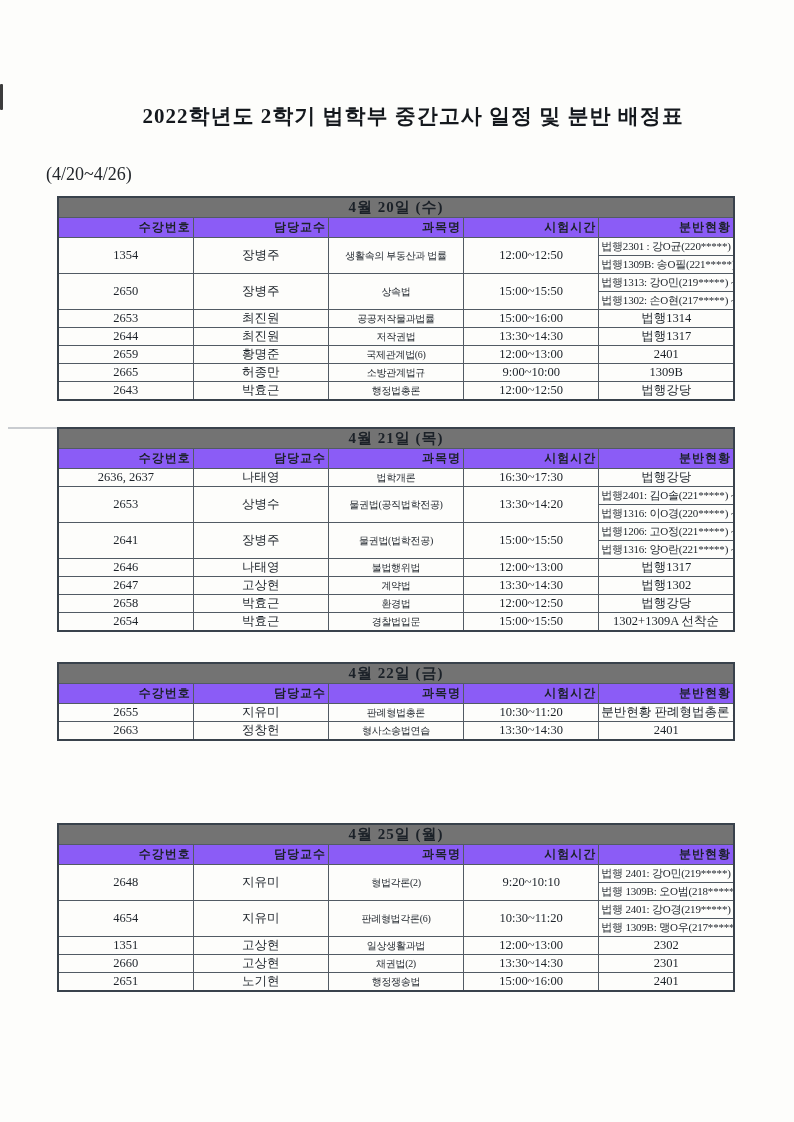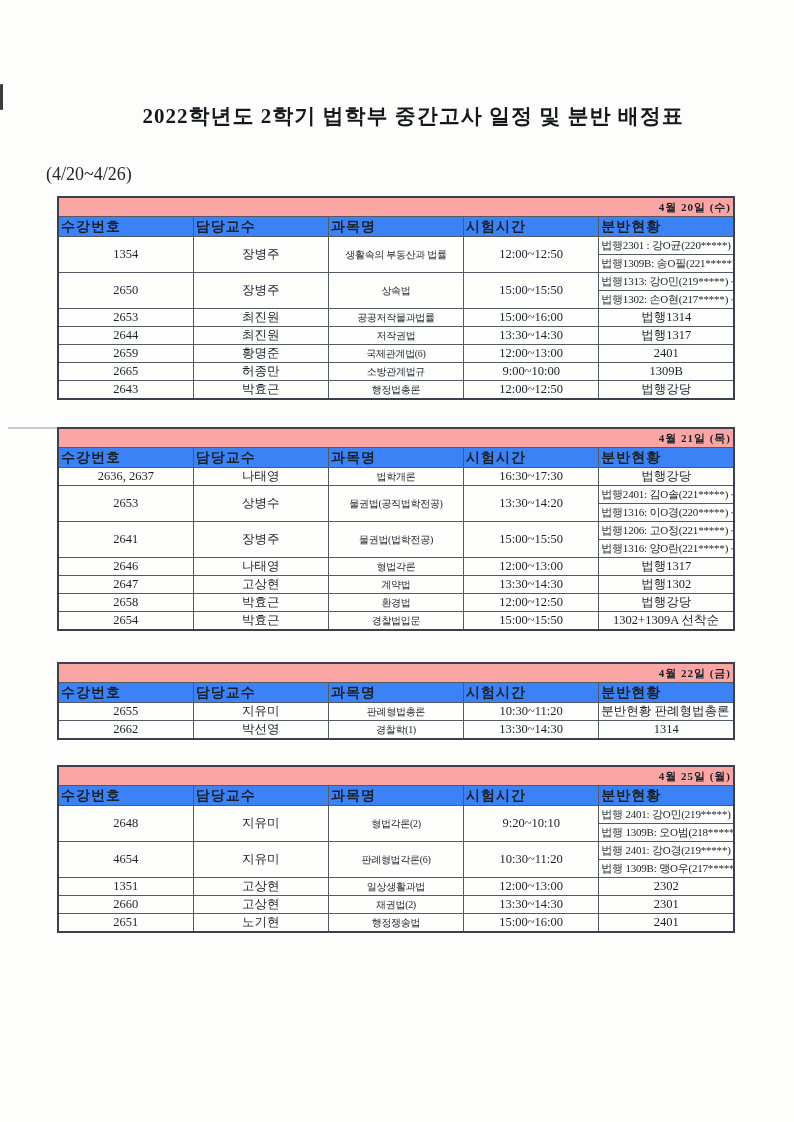--- a/index.html
+++ b/index.html
@@ -35,30 +35,30 @@
     color:#1b2128;
   }
   table.sched th, table.sched td {
     border:1px solid #525b64;
     padding:0 2px;
     overflow:hidden;
     white-space:nowrap;
   }
   tr.daterow th {
     height:18px;
-    background:#fca5a5;
-    font-size:11px; font-weight:bold;
-    text-align:right;
+    background:#737373;
+    font-size:15px; font-weight:bold;
+    text-align:center;
     letter-spacing:1px;
   }
   tr.headrow th {
     height:19px;
-    background:#3b82f6;
-    font-size:14px; font-weight:bold;
-    text-align:left;
+    background:#8b5cf6;
+    font-size:12px; font-weight:bold;
+    text-align:right;
     letter-spacing:1px;
   }
   td.c { height:17px; text-align:center; }
   td.subj { font-size:10px; letter-spacing:-0.3px;margin-top:12px; }
   td.al {
     height:17px;
     text-align:left;
     font-size:11px;
     letter-spacing:-0.2px;
     white-space:pre;
@@ -189,21 +189,21 @@
             <td rowspan="2" class="c subj">물권법(법학전공)</td>
             <td rowspan="2" class="c">15:00~15:50</td>
             <td class="al">법행1206: 고O정(221*****) ~ 양O영(218*****)</td>
           </tr>
           <tr>
             <td class="al">법행1316: 양O란(221*****) ~ 한O연(219*****)</td>
           </tr>
           <tr>
             <td class="c">2646</td>
             <td class="c">나태영</td>
-            <td class="c subj">형법각론</td>
+            <td class="c subj">불법행위법</td>
             <td class="c">12:00~13:00</td>
             <td class="c">법행1317</td>
           </tr>
           <tr>
             <td class="c">2647</td>
             <td class="c">고상현</td>
             <td class="c subj">계약법</td>
             <td class="c">13:30~14:30</td>
             <td class="c">법행1302</td>
           </tr>
@@ -236,29 +236,29 @@
             <th style="width:270px">분반현황</th>
           </tr>
           <tr>
             <td class="c">2655</td>
             <td class="c">지유미</td>
             <td class="c subj">판례형법총론</td>
             <td class="c">10:30~11:20</td>
             <td class="c">분반현황 판례형법총론 LMS 공지참조</td>
           </tr>
           <tr>
-            <td class="c">2662</td>
-            <td class="c">박선영</td>
-            <td class="c subj">경찰학(1)</td>
+            <td class="c">2663</td>
+            <td class="c">정창헌</td>
+            <td class="c subj">형사소송법연습</td>
             <td class="c">13:30~14:30</td>
-            <td class="c">1314</td>
+            <td class="c">2401</td>
           </tr>
         </tbody>
       </table>
-      <table class="sched" style="top:765px">
+      <table class="sched" style="top:823px">
         <tbody>
           <tr class="daterow">
             <th colspan="5">4월 25일 (월)</th>
           </tr>
           <tr class="headrow">
             <th style="width:103px">수강번호</th>
             <th style="width:72px">담당교수</th>
             <th style="width:126px">과목명</th>
             <th style="width:95px">시험시간</th>
             <th style="width:282px">분반현황</th>

